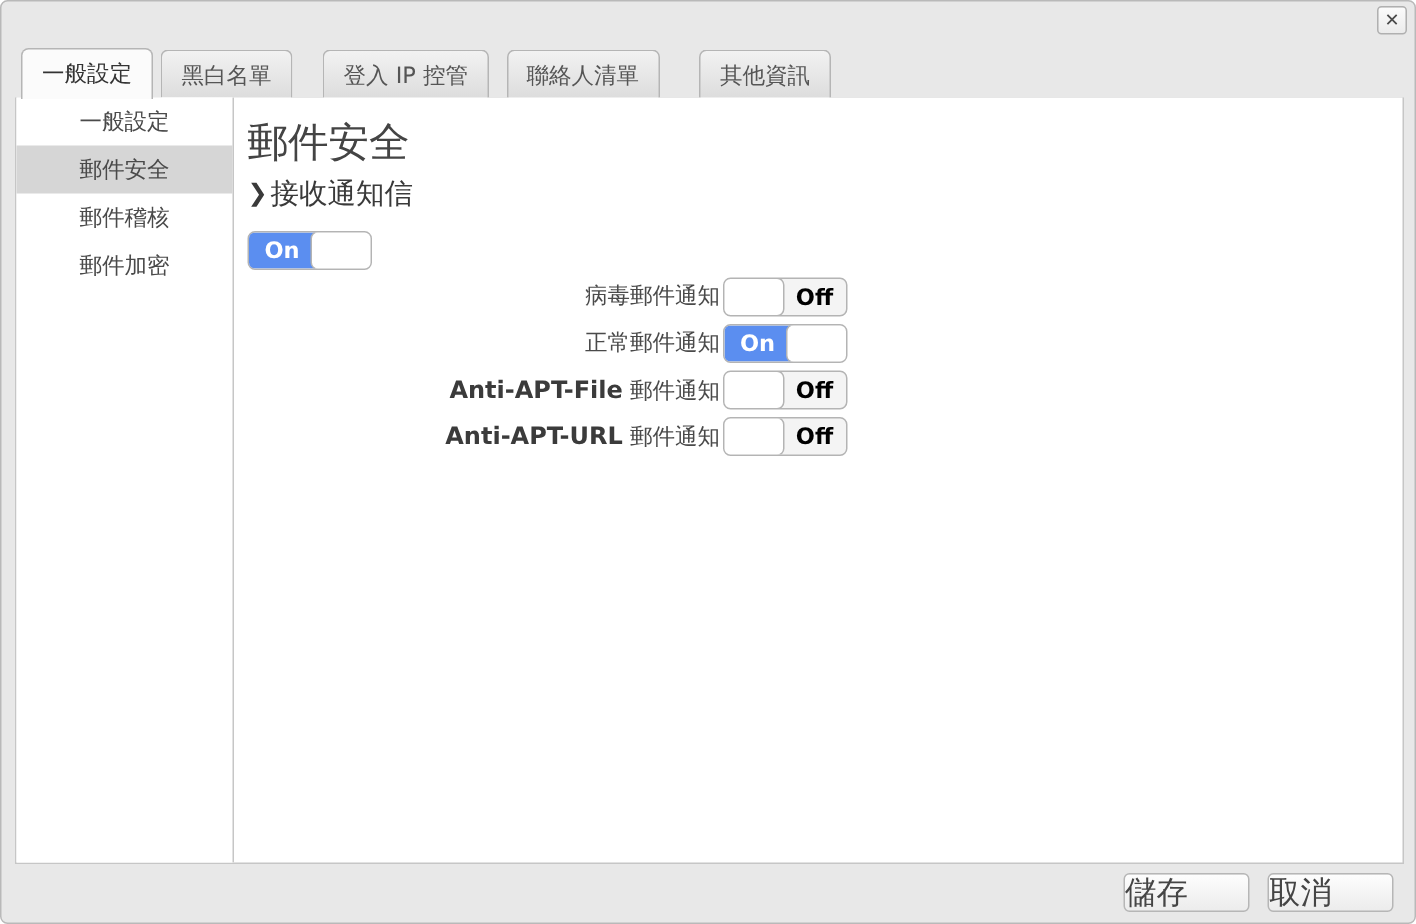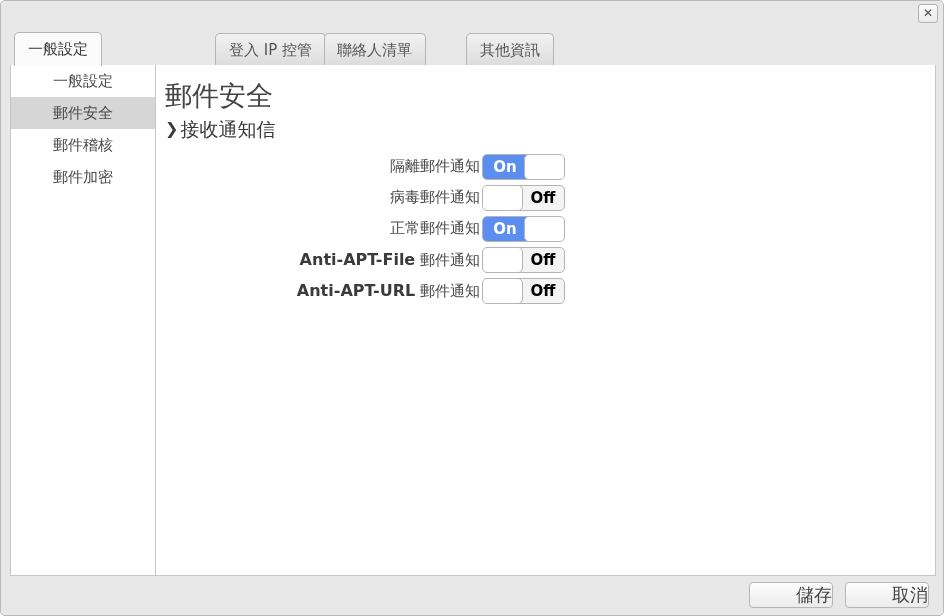--- a/index.html
+++ b/index.html
@@ -237,60 +237,60 @@
   .footer-btn {
     position: absolute;
     top: 6px;
     width: 84px;
     height: 26px;
     box-sizing: border-box;
     border: 1px solid #b6b6b6;
     border-radius: 4px;
     background: linear-gradient(to bottom, #fdfdfd 0%, #ececec 100%);
     color: #454545;
-    font-size: 18px;
+    font-size: 21px;
     line-height: 24px;
-    text-align: right;
+    text-align: left;
     cursor: pointer;
   }
   .footer-btn.save   { right: 110px; }
   .footer-btn.cancel { right: 14px; }
 </style>
 </head>
 <body>
 
 <div class="window">
 
   <div class="close-btn">✕</div>
 
   <div class="tabstrip" id="tabstrip">
       <div class="tab active" style="left: 4px;">一般設定</div>
+      <div class="tab" style="left: 97px;">黑白名單</div>
       <div class="tab" style="left: 205px;">登入 IP 控管</div>
-      <div class="tab" style="left: 314px; padding-left: 12px;">聯絡人清單</div>
+      <div class="tab" style="left: 328px; padding-left: 12px;">聯絡人清單</div>
       <div class="tab" style="left: 424px; margin-left: 32px;">其他資訊</div>
     </div>
 
   <div class="panel">
 
     <div class="sidebar" id="sidebar">
         <div class="side-item">一般設定</div>
         <div class="side-item selected">郵件安全</div>
         <div class="side-item">郵件稽核</div>
         <div class="side-item">郵件加密</div>
       </div>
 
     <div class="content">
       <h1 class="page-title">郵件安全</h1>
       <div class="section-head">
         <span class="chevron">❯</span>
         <span>接收通知信</span>
       </div>
       <div class="rows" id="rows">
           <div class="row">
-            <div class="row-label"><span>隔離郵件通知</span></div>
             <div class="toggle on">
               <span class="state">On</span>
               <span class="knob"></span>
             </div>
           </div>
           <div class="row">
             <div class="row-label"><span>病毒郵件通知</span></div>
             <div class="toggle off">
               <span class="state">Off</span>
               <span class="knob"></span>

